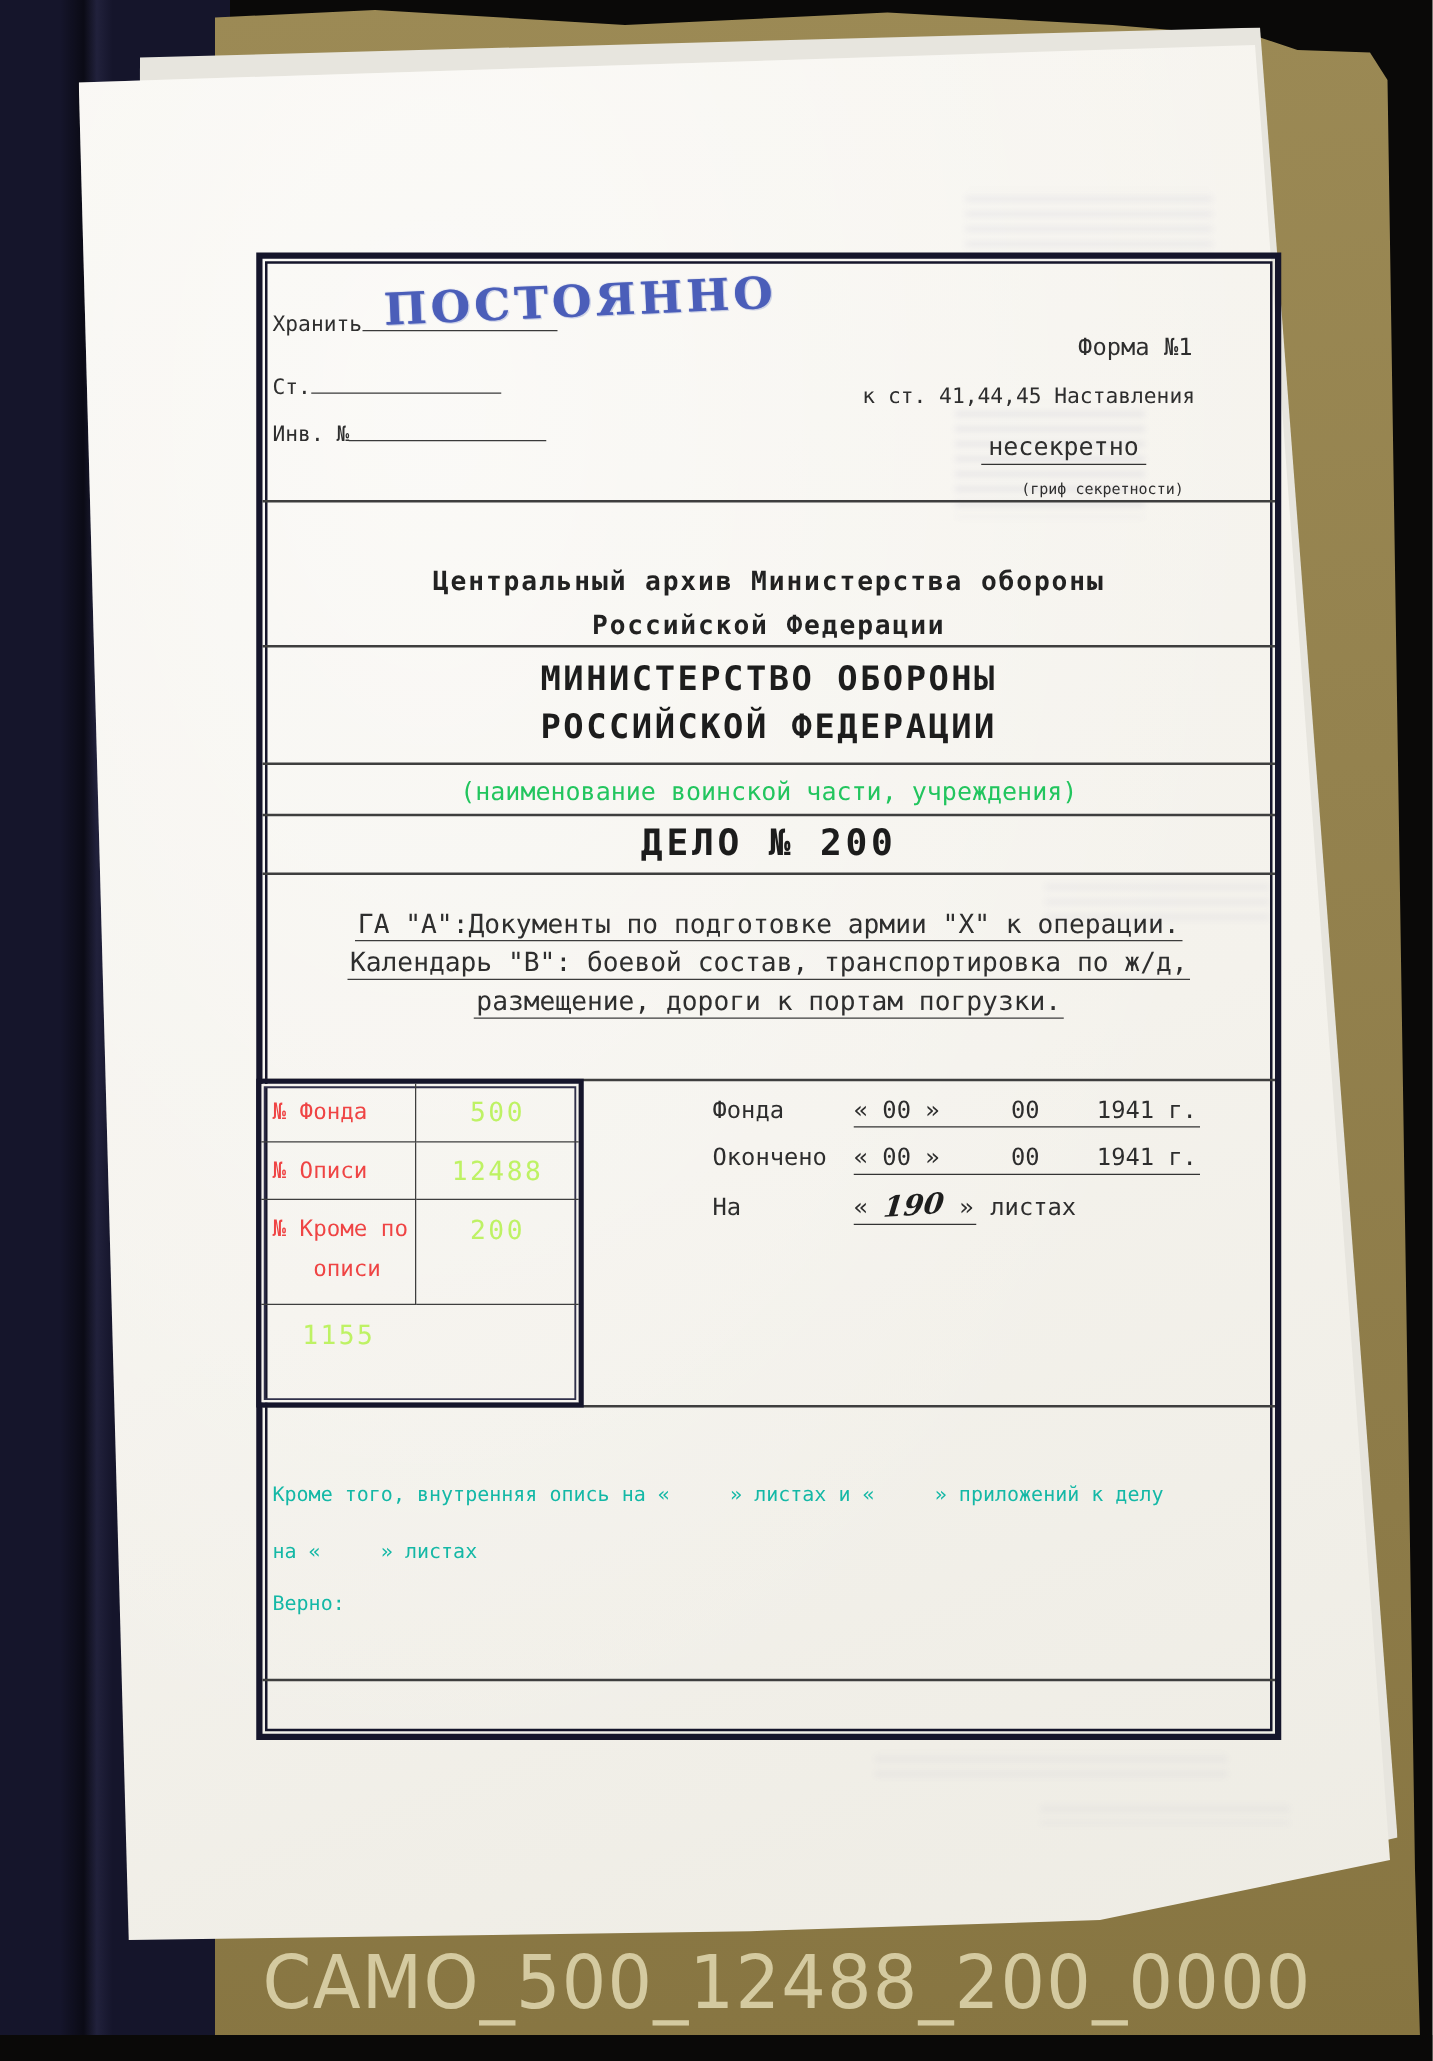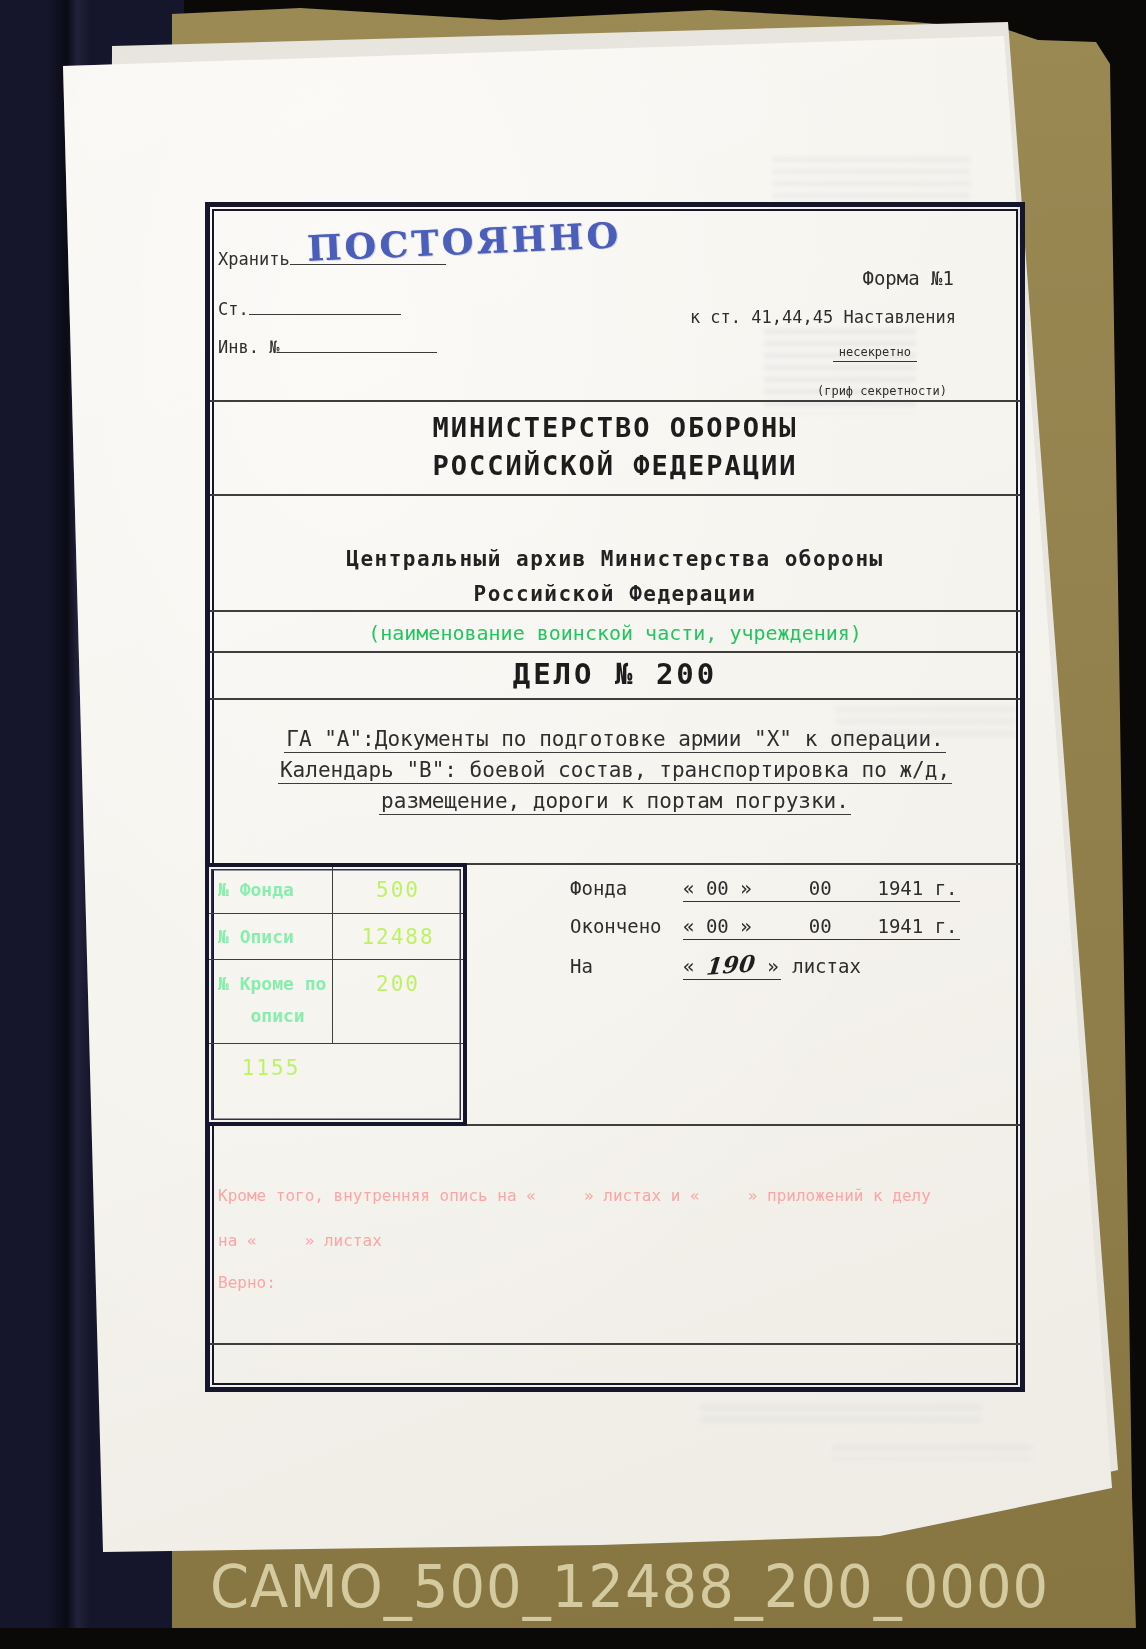--- a/index.html
+++ b/index.html
@@ -86,62 +86,62 @@
     opacity:.93;
   }
   .fld{position:absolute;left:8px;font-size:17px;color:#2f2f2f;white-space:nowrap;}
   .fld .line{display:inline-block;border-bottom:1.6px solid #3a3a3a;height:15px;vertical-align:baseline;}
   .fld1{top:42px;} .fld1 .line{width:156px;}
   .fld2{top:92px;text-align:right;} .fld2 .line{width:152px;}
   .fld3{top:130px;} .fld3 .line{width:158px;}
   .fr{position:absolute;white-space:nowrap;color:#2e2e2e;}
   .fr1{top:60px;right:66px;font-size:19px;}
   .fr2{top:100px;right:64px;font-size:17px;}
-  .fr3{top:138px;right:103px;font-size:12px;border-bottom:1.6px solid #333;padding:0 6px 2px;}
+  .fr3{top:138px;right:103px;font-size:20px;border-bottom:1.6px solid #333;padding:0 6px 2px;}
   .fr4{top:177px;right:73px;font-size:12px;}
 
   
   .t-bold-lg{font-size:27px;font-weight:bold;letter-spacing:2px;line-height:38px;color:#1d1d1d;}
   .t-bold-md{font-size:21px;font-weight:bold;letter-spacing:1.5px;line-height:35px;color:#222;}
   .t-caption{font-size:20px;color:#22c55e;}
   .t-delo{font-size:29px;font-weight:bold;letter-spacing:3px;color:#1c1c1c;}
   .desc-line{font-size:21px;line-height:31px;color:#2e2e2e;}
   .desc-line span{border-bottom:1.6px solid #3c3c3c;padding:0 2px 1px;}
 
   
   .reg-table{
     position:absolute;left:-5px;top:-2px;width:262px;height:263px;
     border:4px solid #15152b;box-sizing:border-box;
     box-shadow:inset 0 0 0 2px #f6f4ef, inset 0 0 0 3.5px #30304a;
     display:grid;grid-template-columns:124px 1fr;grid-template-rows:47px 46px 84px 1fr;
     background:rgba(255,255,255,.0);
   }
   .rl{border-right:1.6px solid #3e3e3e;border-bottom:1.6px solid #3e3e3e;
       display:flex;align-items:center;padding-left:9px;
-      font-size:18px;font-weight:bold;white-space:pre;line-height:32px;color:#86efac;box-sizing:border-box;}
+      font-size:18px;font-weight:normal;white-space:pre;line-height:32px;color:#ef4444;box-sizing:border-box;}
   .rv{border-bottom:1.6px solid #3e3e3e;display:flex;align-items:center;justify-content:center;
       font-size:21px;color:#bef264;letter-spacing:2px;box-sizing:border-box;}
   .row-last{border-bottom:none;align-items:flex-start;padding-top:12px;}
   .rl3{align-items:flex-start;padding-top:8px;}
   .rv3{align-items:flex-start;padding-top:12px;}
 
   
   .dates{position:absolute;left:360px;top:12px;font-size:19px;color:#2d2d2d;}
   .drow{display:flex;margin-bottom:13px;align-items:baseline;}
   .dlabel{width:113px;flex:none;}
   .dval{border-bottom:1.6px solid #333;white-space:pre;padding:0 2px 2px 0;}
   .dunit{white-space:pre;}
   .handwrite{
     font-family:"DejaVu Serif",serif;font-style:italic;font-weight:700;
     font-size:23px;display:inline-block;transform:skewX(-10deg) rotate(-4deg);
     line-height:1;color:#1e1e1e;padding:0 1px;
   }
 
   
-  .note{position:absolute;left:8px;font-size:16px;color:#fca5a5;white-space:pre;}
+  .note{position:absolute;left:8px;font-size:16px;color:#14b8a6;white-space:pre;}
   .n1{top:60px;} .n2{top:105px;} .n3{top:147px;}
 
   
   .watermark{
     position:absolute;left:210px;top:1552px;
     font-family:"DejaVu Sans",sans-serif;font-size:56px;font-weight:400;
     color:#d9cfa6;letter-spacing:1px;transform:scaleY(1.06);transform-origin:top left;
     opacity:.95;white-space:nowrap;
   }
 </style>
@@ -170,30 +170,30 @@
         <div class="fld fld1"><span>Хранить</span><span class="line"></span></div>
         <div class="fld fld2"><span>Ст.</span><span class="line"></span></div>
         <div class="fld fld3"><span>Инв. №</span><span class="line"></span></div>
 
         <div class="fr fr1">Форма №1</div>
         <div class="fr fr2">к ст. 41,44,45 Наставления</div>
         <div class="fr fr3">несекретно</div>
         <div class="fr fr4">(гриф секретности)</div>
       </div>
 
-      <div class="sec s2 rule">
-        <div class="t-bold-lg">МИНИСТЕРСТВО ОБОРОНЫ</div>
-        <div class="t-bold-lg">РОССИЙСКОЙ ФЕДЕРАЦИИ</div>
-      </div>
-
       <div class="sec s3 rule">
         <div class="s3-inner">
           <div class="t-bold-md">Центральный архив Министерства обороны</div>
           <div class="t-bold-md">Российской Федерации</div>
         </div>
+      </div>
+
+      <div class="sec s2 rule">
+        <div class="t-bold-lg">МИНИСТЕРСТВО ОБОРОНЫ</div>
+        <div class="t-bold-lg">РОССИЙСКОЙ ФЕДЕРАЦИИ</div>
       </div>
 
       <div class="sec s4 rule">
         <div class="s4-inner t-caption">(наименование воинской части, учреждения)</div>
       </div>
 
       <div class="sec s5 rule">
         <div class="s5-inner t-delo">ДЕЛО № 200</div>
       </div>
 

